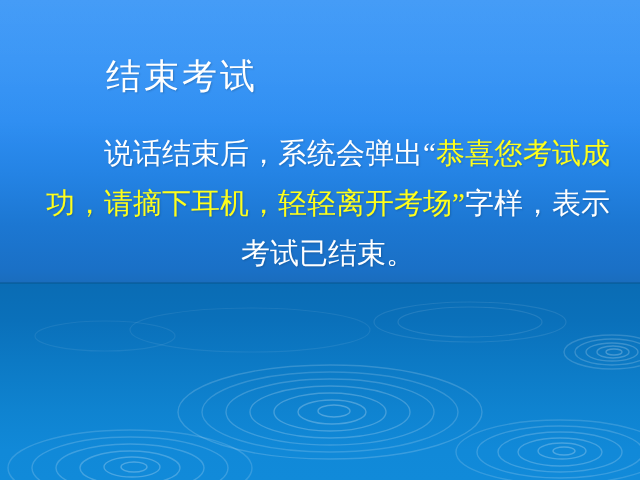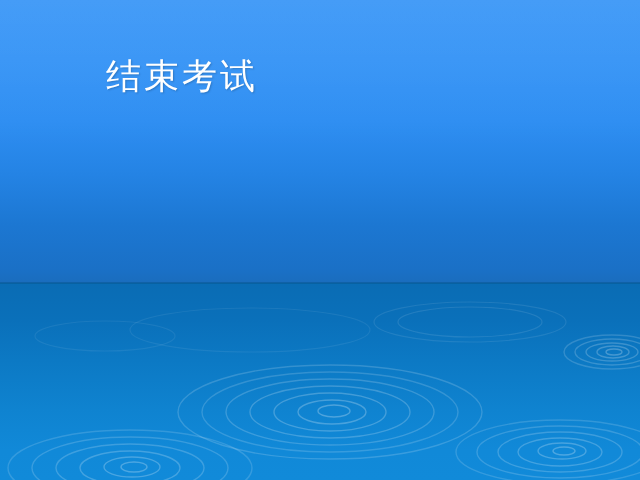--- a/index.html
+++ b/index.html
@@ -159,16 +159,19 @@
   </svg>
 
   <div class="band-top-sheen"></div>
   <div class="band-edge"></div>
 
   <div id="content">
 
     <div id="title">结束考试</div>
 
     <div id="body-block">
+      <p class="para first">
+        <span>说话结束后，系统会弹出“</span><span class="hl">恭喜您考试成功，请摘下耳机，轻轻离开考场”</span><span>字样，表示考试已结束。</span>
+      </p>
     </div>
 
   </div>
 </div>
 
 </body></html>

